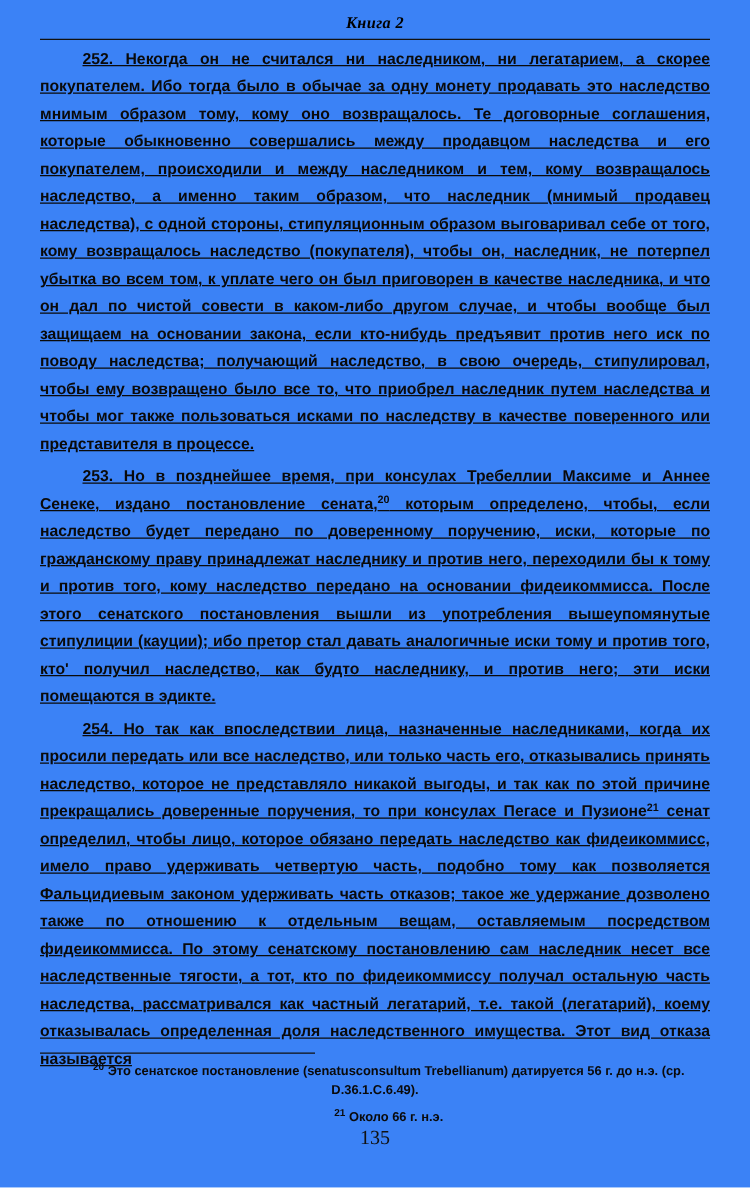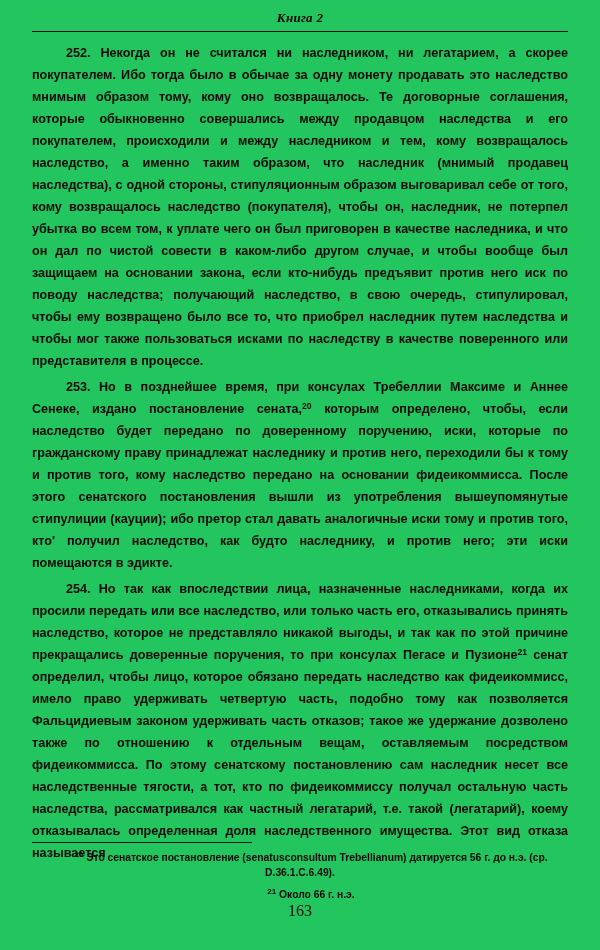--- a/index.html
+++ b/index.html
@@ -6,21 +6,21 @@
   html, body {
     margin: 0;
     padding: 0;
     background: #ffffff;
   }
 
   .page {
     position: relative;
     width: 600px;
     height: 950px;
-    background: #22c55e;
+    background: #3b82f6;
     overflow: hidden;
     font-family: "Liberation Sans", sans-serif;
     color: #0a0a0a;
   }
 
   
   .running-head {
     position: absolute;
     left: 32px;
     top: 10px;
@@ -48,22 +48,23 @@
     right: 0;
     bottom: 0;
     height: 0;
     border-bottom: 1.4px solid #111;
   }
 
   
   .body-text {
     position: absolute;
     left: 32px;
-    top: 42px;
+    top: 36px;
     width: 536px;
+    text-decoration: underline;
   }
 
   .para {
     margin: 0;
     text-align: justify;
     text-justify: inter-word;
     font-size: 12.6px;
     line-height: 22px;
     font-weight: bold;
     text-indent: 34px;
@@ -150,15 +151,15 @@
   </div>
 
   <div class="footnotes">
     <div class="footnote-rule"></div>
 
     <p class="footnote"><sup>20</sup> <span class="fn-body">Это сенатское постановление (senatusconsultum Trebellianum) датируется 56 г. до н.э. (ср. D.36.1.C.6.49).</span></p>
 
     <p class="footnote"><sup>21</sup> <span class="fn-body">Около 66 г. н.э.</span></p>
   </div>
 
-  <div class="folio">163</div>
+  <div class="folio">135</div>
 
 </div>
 
 </body></html>

